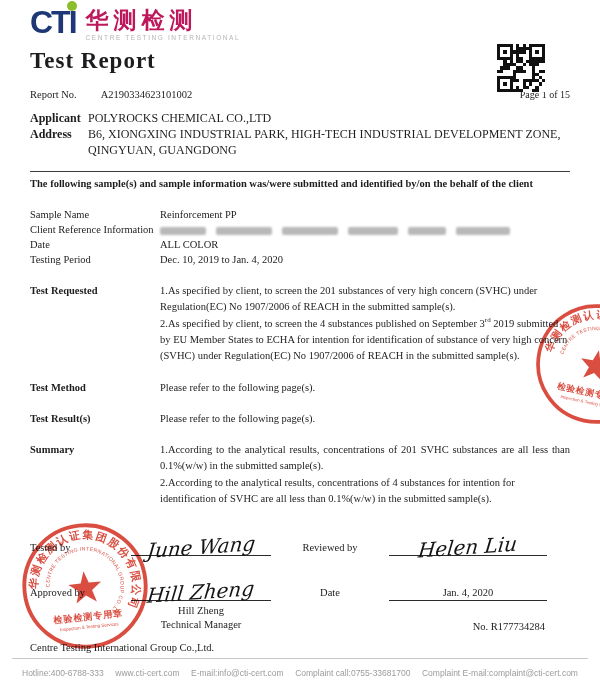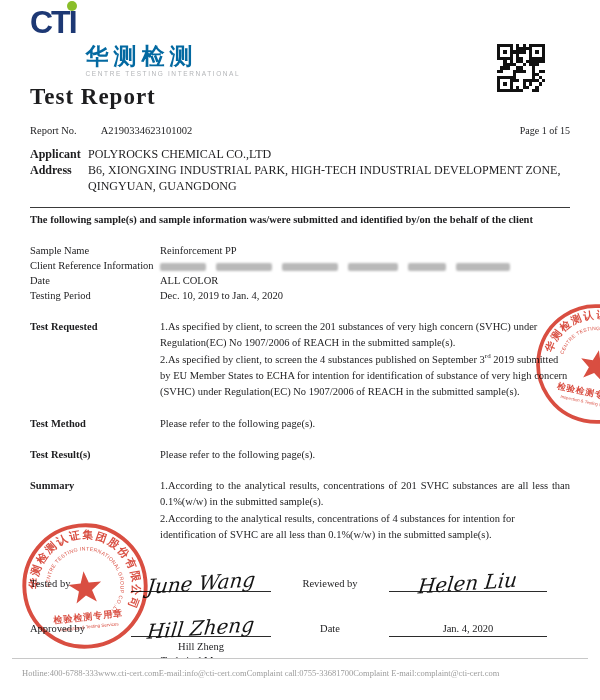--- a/index.html
+++ b/index.html
@@ -7,21 +7,21 @@
         font-family:"Liberation Serif",serif;color:#1d1d1f;margin:0 auto;}
   .content{padding:6px 30px 0;}
 
   
   .logo-row{display:flex;align-items:flex-start;}
   .cti-mark{position:relative;display:inline-block;}
   .cti-letters{font-family:"Liberation Sans",sans-serif;font-weight:bold;font-size:32px;
                line-height:1;letter-spacing:-2px;color:#1d3874;}
   .green-dot{position:absolute;right:-1px;top:-5px;width:10px;height:10px;border-radius:50%;background:#8abe2a;}
   .logo-cjk{margin-left:10px;margin-top:2px;}
-  .cjk-name{font-weight:bold;font-size:23px;line-height:1.1;letter-spacing:5px;color:#0369a1;margin-top:36px;}
+  .cjk-name{font-weight:bold;font-size:23px;line-height:1.1;letter-spacing:5px;color:#be185d;}
   .cjk-sub{font-family:"Liberation Sans",sans-serif;font-size:6.5px;letter-spacing:1.6px;color:#b3b5b8;margin-top:1px;}
 
   
   .doc-title{text-align:left;font-size:23px;font-weight:bold;letter-spacing:1px;margin-top:7px;}
   .qr{position:absolute;top:44px;right:53px;width:52px;height:48px;}
   .report-row{display:flex;justify-content:space-between;align-items:baseline;margin-top:15px;font-size:10.5px;}
   .report-no-label{margin-right:22px;}
   .page-indicator{font-size:10px;}
 
   
@@ -67,22 +67,22 @@
   .stamp-left{left:20px;top:521px;width:130px;height:130px;transform:rotate(-6deg);}
   .stamp-right{right:-58px;top:302px;width:124px;height:124px;transform:rotate(12deg);}
   .cn-ring{font-size:12.5px;font-weight:bold;letter-spacing:2px;}
   .en-ring{font-family:"Liberation Sans",sans-serif;font-size:6px;letter-spacing:.4px;}
   .cn-center{font-size:10.5px;font-weight:bold;text-anchor:middle;letter-spacing:1px;}
   .en-center{font-family:"Liberation Sans",sans-serif;font-size:5.2px;text-anchor:middle;}
 
   
   .footer{position:absolute;left:0;right:0;bottom:0;height:42px;background:#fff;}
   .footer-line{border-top:1px solid #c8c8c8;margin:0 12px;}
-  .footer-items{display:flex;padding:9px 22px 0;
-                font-family:Liberation Serif, serif;font-size:8.5px;color:#9b9b9b;white-space:nowrap;}
+  .footer-items{display:flex;justify-content:space-between;padding:9px 22px 0;
+                font-family:Liberation Sans, sans-serif;font-size:8.5px;color:#9b9b9b;white-space:nowrap;}
 </style>
 </head>
 <body>
 
 <div class="page">
   <div class="content">
 
     <div class="logo-row">
       <div class="cti-mark">
         <span class="cti-letters">CTI</span>

